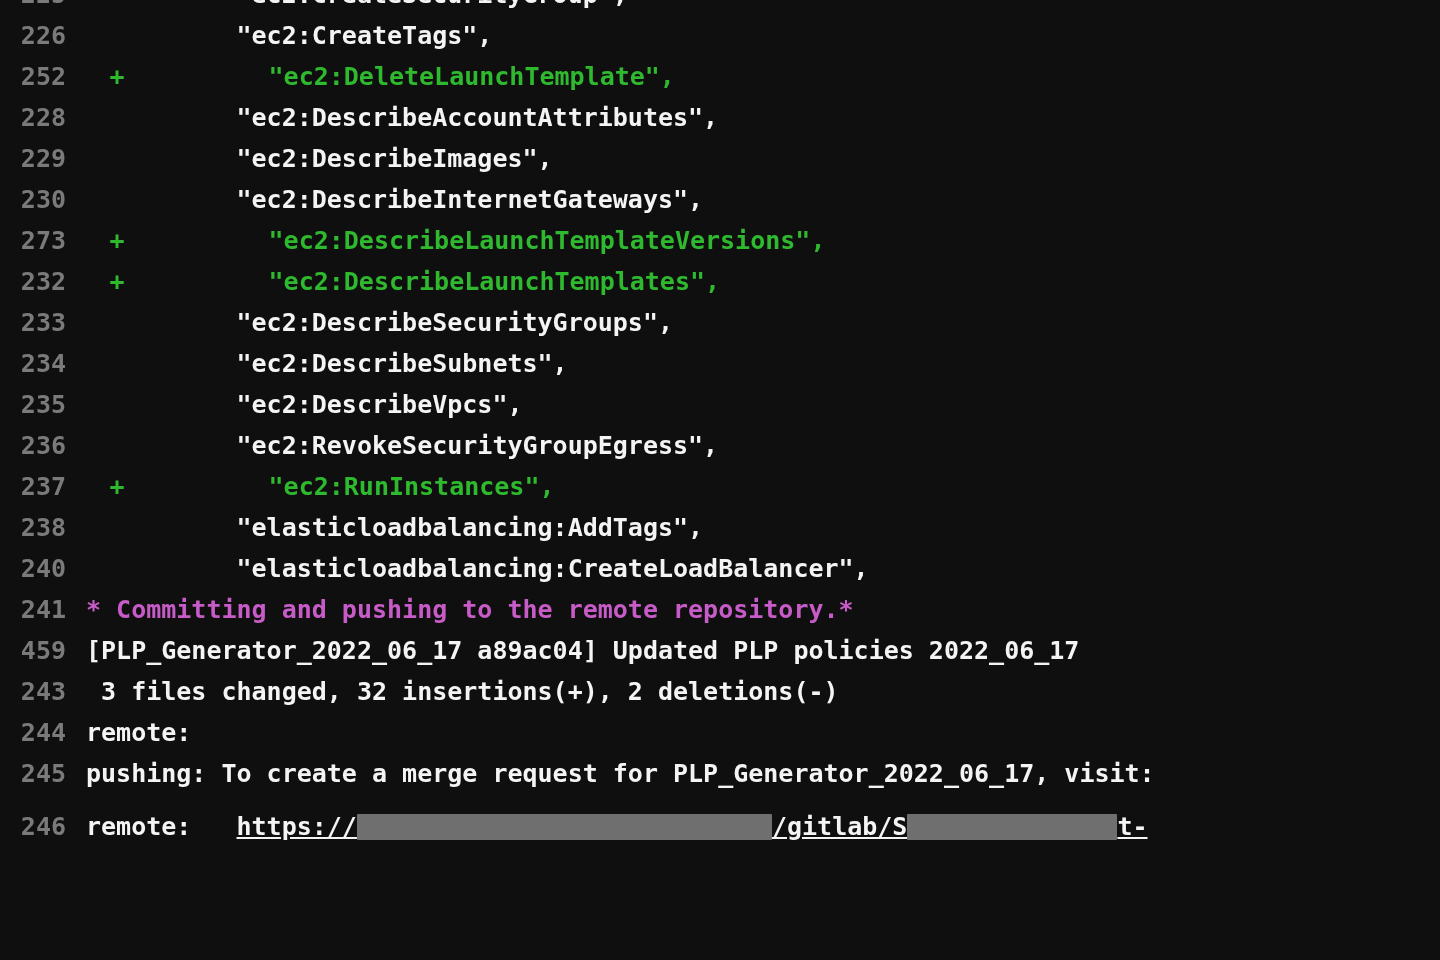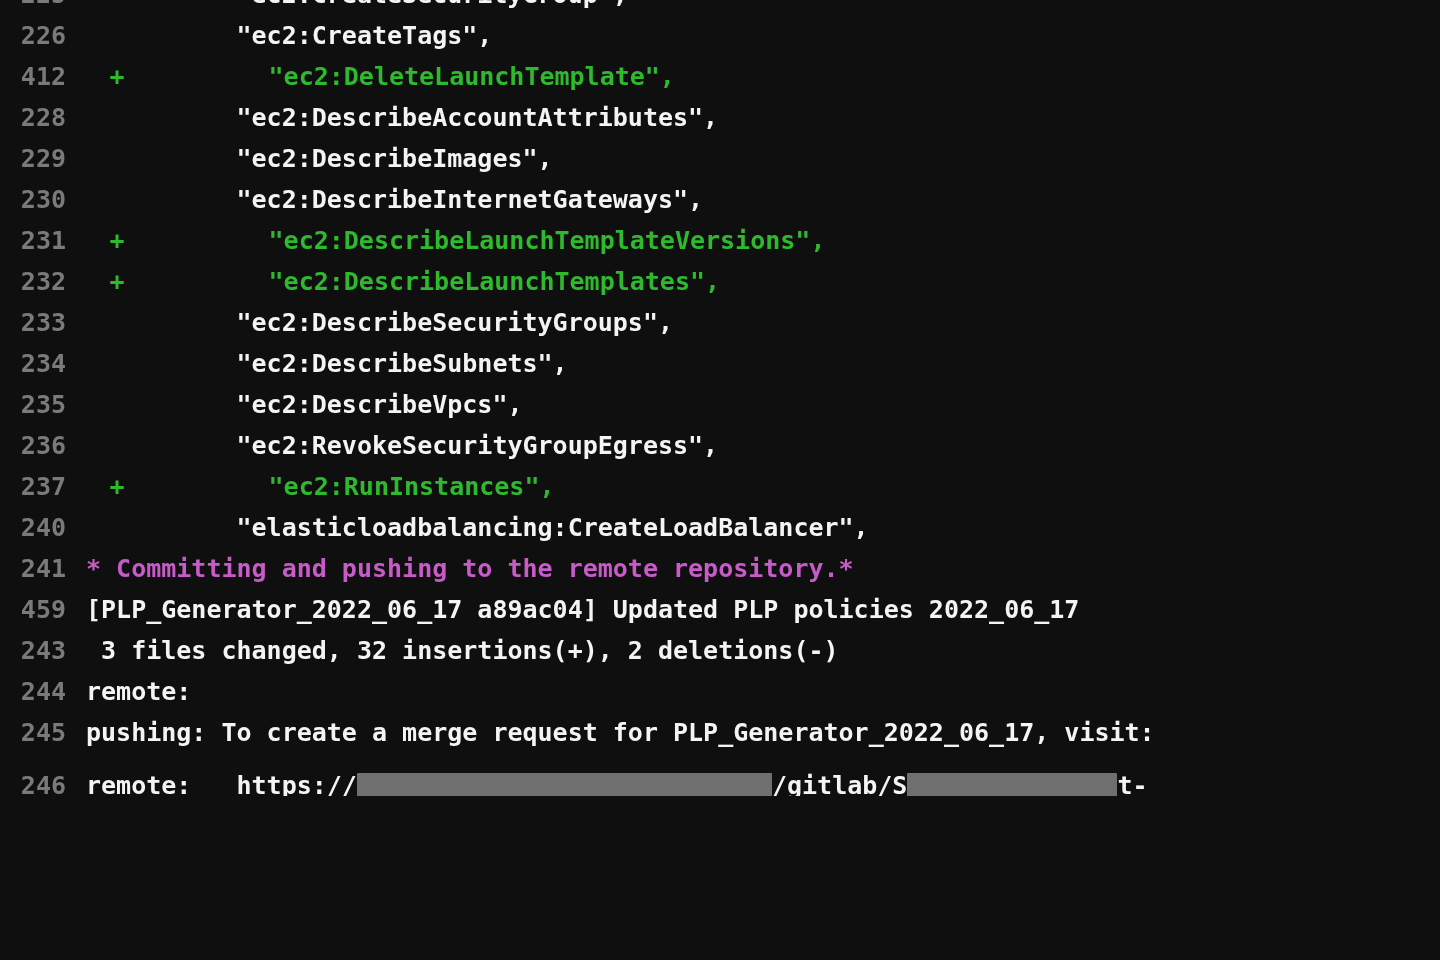--- a/index.html
+++ b/index.html
@@ -7,21 +7,21 @@
     background:#0f0f0f;
     color:#f4f4f4;
     font-family:ui-monospace,Menlo,Consolas,"SF Mono","DejaVu Sans Mono",monospace;
     font-size:25px;
     line-height:41px;
     font-weight:600;
     -webkit-font-smoothing:antialiased;
   }
   .viewport{
     width:1440px;
-    height:796px;
+    height:960px;
     overflow:hidden;
     position:relative;
   }
   .gutter{
     display:inline-block;
     width:66px;
     text-align:right;
     color:#7a7a7a;
     padding-right:0;
     user-select:none;
@@ -39,47 +39,48 @@
   .code-magenta{color:#c75bc7;font-weight:700;text-align:center;}
   .line{
     white-space:pre;
     display:flex;
     align-items:baseline;
   }
   .line .content{
     padding-left:20px;
     white-space:pre;
   }
-  .underline{}
+  .underline{text-decoration:underline;}
   .greybar{
     display:inline-block;
     height:26px;
     vertical-align:-5px;
     background:#6f6f6f;
     border-radius:1px;
   }
 </style>
 </head>
 <body>
 
 <div class="viewport">
   <div id="rows">
       <div class="line" style="margin-top: -26px;"><span class="gutter">225</span><span class="content code-white">          <span>"ec2:CreateSecurityGroup",</span></span></div>
       <div class="line"><span class="gutter">226</span><span class="content code-white">          <span>"ec2:CreateTags",</span></span></div>
-      <div class="line"><span class="gutter">412</span><span class="content code-green"> <span class="mark">+</span>         <span>"ec2:DeleteLaunchTemplate",</span></span></div>
+      <div class="line"><span class="gutter">252</span><span class="content code-green"> <span class="mark">+</span>         <span>"ec2:DeleteLaunchTemplate",</span></span></div>
       <div class="line"><span class="gutter">228</span><span class="content code-white">          <span>"ec2:DescribeAccountAttributes",</span></span></div>
       <div class="line"><span class="gutter">229</span><span class="content code-white">          <span>"ec2:DescribeImages",</span></span></div>
       <div class="line"><span class="gutter">230</span><span class="content code-white">          <span>"ec2:DescribeInternetGateways",</span></span></div>
-      <div class="line"><span class="gutter">231</span><span class="content code-green"> <span class="mark">+</span>         <span>"ec2:DescribeLaunchTemplateVersions",</span></span></div>
+      <div class="line"><span class="gutter">273</span><span class="content code-green"> <span class="mark">+</span>         <span>"ec2:DescribeLaunchTemplateVersions",</span></span></div>
       <div class="line"><span class="gutter">232</span><span class="content code-green"> <span class="mark">+</span>         <span>"ec2:DescribeLaunchTemplates",</span></span></div>
       <div class="line"><span class="gutter">233</span><span class="content code-white">          <span>"ec2:DescribeSecurityGroups",</span></span></div>
       <div class="line"><span class="gutter">234</span><span class="content code-white">          <span>"ec2:DescribeSubnets",</span></span></div>
       <div class="line"><span class="gutter">235</span><span class="content code-white">          <span>"ec2:DescribeVpcs",</span></span></div>
       <div class="line"><span class="gutter">236</span><span class="content code-white">          <span>"ec2:RevokeSecurityGroupEgress",</span></span></div>
       <div class="line"><span class="gutter">237</span><span class="content code-green"> <span class="mark">+</span>         <span>"ec2:RunInstances",</span></span></div>
+      <div class="line"><span class="gutter">238</span><span class="content code-white">          <span>"elasticloadbalancing:AddTags",</span></span></div>
       <div class="line"><span class="gutter">240</span><span class="content code-white">          <span>"elasticloadbalancing:CreateLoadBalancer",</span></span></div>
       <div class="line"><span class="gutter">241</span><span class="content code-magenta"><span>* Committing and pushing to the remote repository.*</span></span></div>
       <div class="line"><span class="gutter">459</span><span class="content code-white"><span>[PLP_Generator_2022_06_17 a89ac04] Updated PLP policies 2022_06_17</span></span></div>
       <div class="line"><span class="gutter">243</span><span class="content code-white"><span> 3 files changed, 32 insertions(+), 2 deletions(-)</span></span></div>
       <div class="line"><span class="gutter">244</span><span class="content code-white"><span>remote:</span></span></div>
       <div class="line"><span class="gutter">245</span><span class="content code-white"><span>pushing: To create a merge request for PLP_Generator_2022_06_17, visit:</span></span></div>
     </div>
 
   <div class="line" style="margin-top:12px">
     <span class="gutter">246</span>

